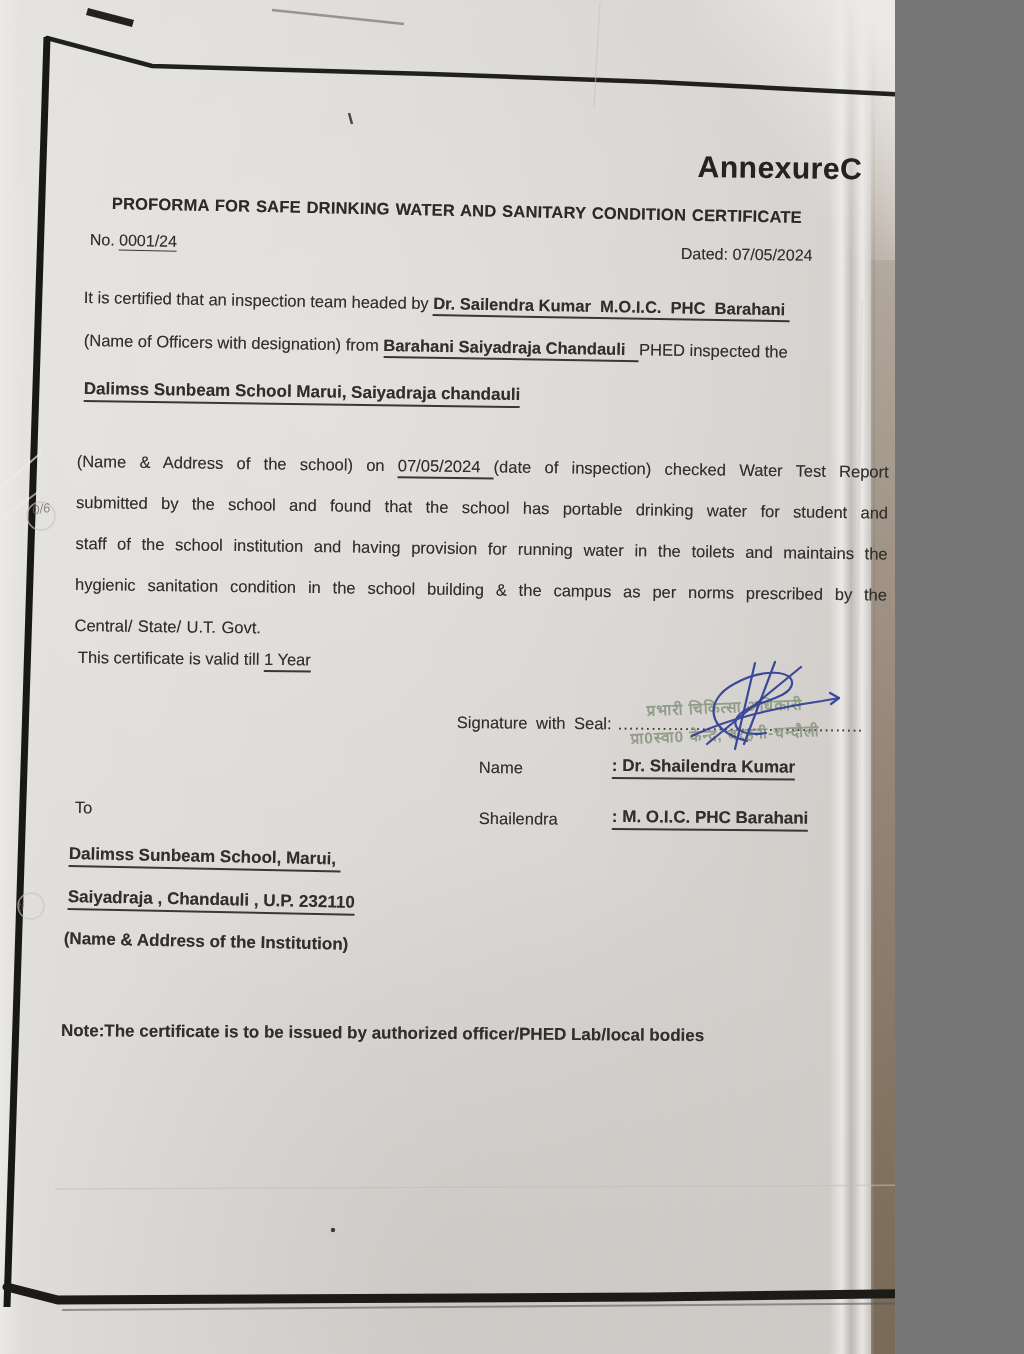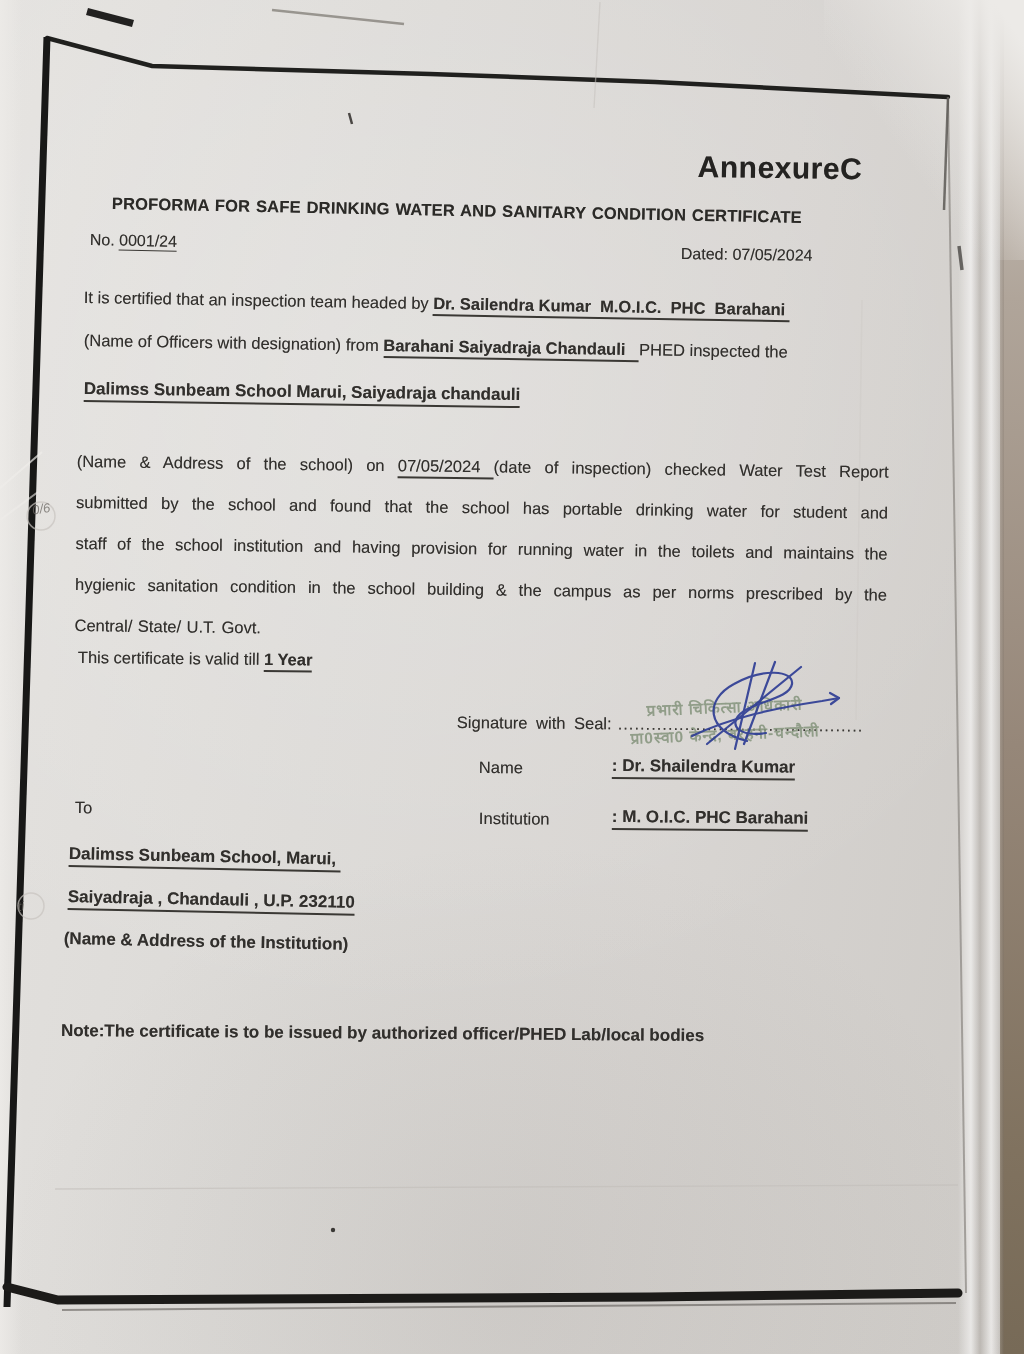--- a/index.html
+++ b/index.html
@@ -1,17 +1,17 @@
 <!DOCTYPE html>
 <html><head>
 <meta charset="utf-8">
 <style>
   html,body{margin:0;padding:0;background:#777;}
   .photo{
-    position:relative;width:1024px;height:1354px;overflow:hidden;
+    position:relative;width:895px;height:1354px;overflow:hidden;
     font-family:"Liberation Sans",sans-serif;color:#312f2c;
     background:
       radial-gradient(120% 80% at 38% 28%, rgba(255,255,255,.20), rgba(255,255,255,0) 60%),
       radial-gradient(90% 60% at 50% 95%, rgba(120,115,108,.12), rgba(0,0,0,0) 55%),
       linear-gradient(100deg,#e4e2df 0%,#dcdad7 35%,#d7d4d1 65%,#cdcac6 100%);
   }
   .right-bg{position:absolute;right:0;top:0;width:24px;height:100%;
     background:linear-gradient(180deg,#cfcac4 0%,#b0a59a 22%,#968779 55%,#80725f 85%,#776a57 100%);}
   .fold-strip{position:absolute;right:20px;top:0;width:46px;height:100%;
     background:linear-gradient(90deg,rgba(0,0,0,0) 0%,rgba(255,255,255,.55) 28%,rgba(150,143,136,.30) 48%,rgba(255,255,255,.55) 72%,rgba(110,100,90,.25) 100%);}
@@ -31,21 +31,21 @@
   .dated{left:681px;top:245px;font-size:16px;transform:rotate(.8deg);}
   .intro1{left:84px;top:288px;font-size:16.5px;transform:rotate(1deg);}
   .intro1 .u{font-weight:600;}
   .intro2{left:84px;top:331px;font-size:16.5px;transform:rotate(.95deg);}
   .intro2 .u{font-weight:700;}
   .intro3{left:84px;top:379px;font-size:17px;font-weight:700;transform:rotate(.8deg);}
   .bodyp{left:77px;top:441px;width:812px;font-size:16.5px;transform:rotate(.75deg);}
   .bl{height:41px;line-height:41px;white-space:nowrap;word-spacing:1px;}
   .bl.j{white-space:normal;text-align:justify;text-align-last:justify;}
   .validity{left:78px;top:648px;font-size:16.5px;transform:rotate(.6deg);}
-  .validity .u{font-weight:700;text-align:right;}
+  .validity .u{font-weight:400;text-align:right;}
   .sig-seal{left:457px;top:713px;font-size:16.5px;word-spacing:4px;transform:rotate(.5deg);}
   .sig-seal .dots{letter-spacing:1px;margin-left:6px;word-spacing:0;color:#3a3834;}
   .stamp{z-index:4;color:#87967f;font-weight:600;letter-spacing:1px;opacity:.88;
          font-size:15.5px;transform:rotate(-2.4deg);text-shadow:none;}
   .stamp1{left:646px;top:699px;}
   .stamp2{left:630px;top:727px;}
   .sig-label{left:479px;font-size:16.5px;transform:rotate(.5deg);}
   .sig-value{left:612px;font-size:17px;font-weight:700;transform:rotate(.5deg);}
   .row-name-l{top:758px;} .row-name-v{top:756px;}
   .row-desig-l{top:809px;} .row-desig-v{top:807px;}
@@ -122,21 +122,21 @@
     <span>This certificate is valid till </span><span class="u">1 Year</span>
   </div>
 
   <div class="t sig-seal">
     <span>Signature with Seal:</span><span class="dots">............................................</span>
   </div>
   <div class="t stamp stamp1">प्रभारी चिकित्सा अधिकारी</div>
   <div class="t stamp stamp2">प्रा0स्वा0 केन्द्र, बरहनी-चन्दौली</div>
   <div class="t sig-label row-name-l">Name</div>
   <div class="t sig-value row-name-v"><span class="u">: Dr. Shailendra Kumar</span></div>
-  <div class="t sig-label row-desig-l">Institution</div>
+  <div class="t sig-label row-desig-l">Shailendra</div>
   <div class="t sig-value row-desig-v"><span class="u">: M. O.I.C. PHC Barahani</span></div>
 
   <svg class="layer top" width="1024" height="1354" viewBox="0 0 1024 1354">
     <g fill="none" stroke="#2f3e95" stroke-width="2.2" stroke-linecap="round" opacity="0.92">
       <path d="M747,741 C706,731 704,700 734,684 C762,668 794,670 792,684 C790,699 752,702 740,714 C728,726 740,737 766,733"></path>
       <path d="M755,663 L735,749"></path>
       <path d="M707,744 L801,667"></path>
       <path d="M775,662 L744,744"></path>
       <path d="M692,736 C732,717 776,708 822,701 L839,698"></path>
       <path d="M839,698 L830,693 M839,698 L831,704"></path>

